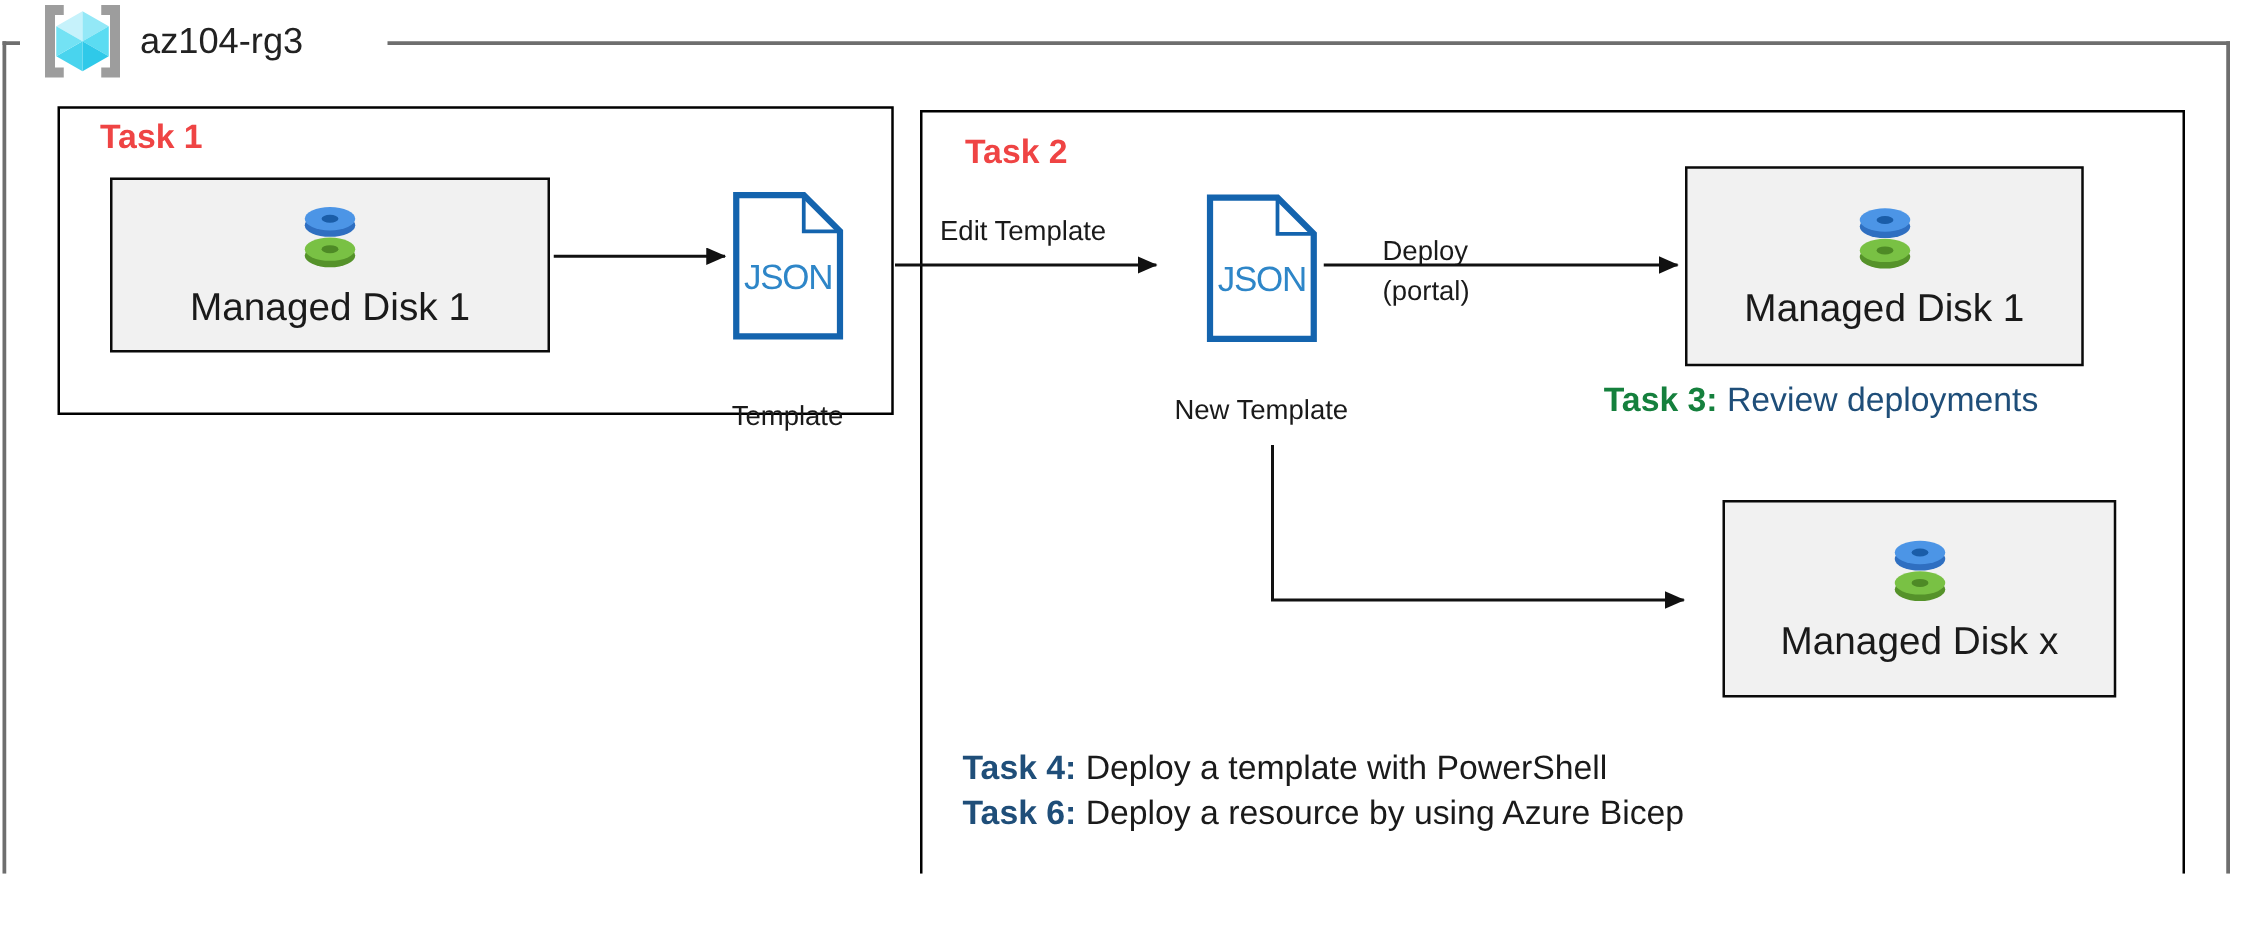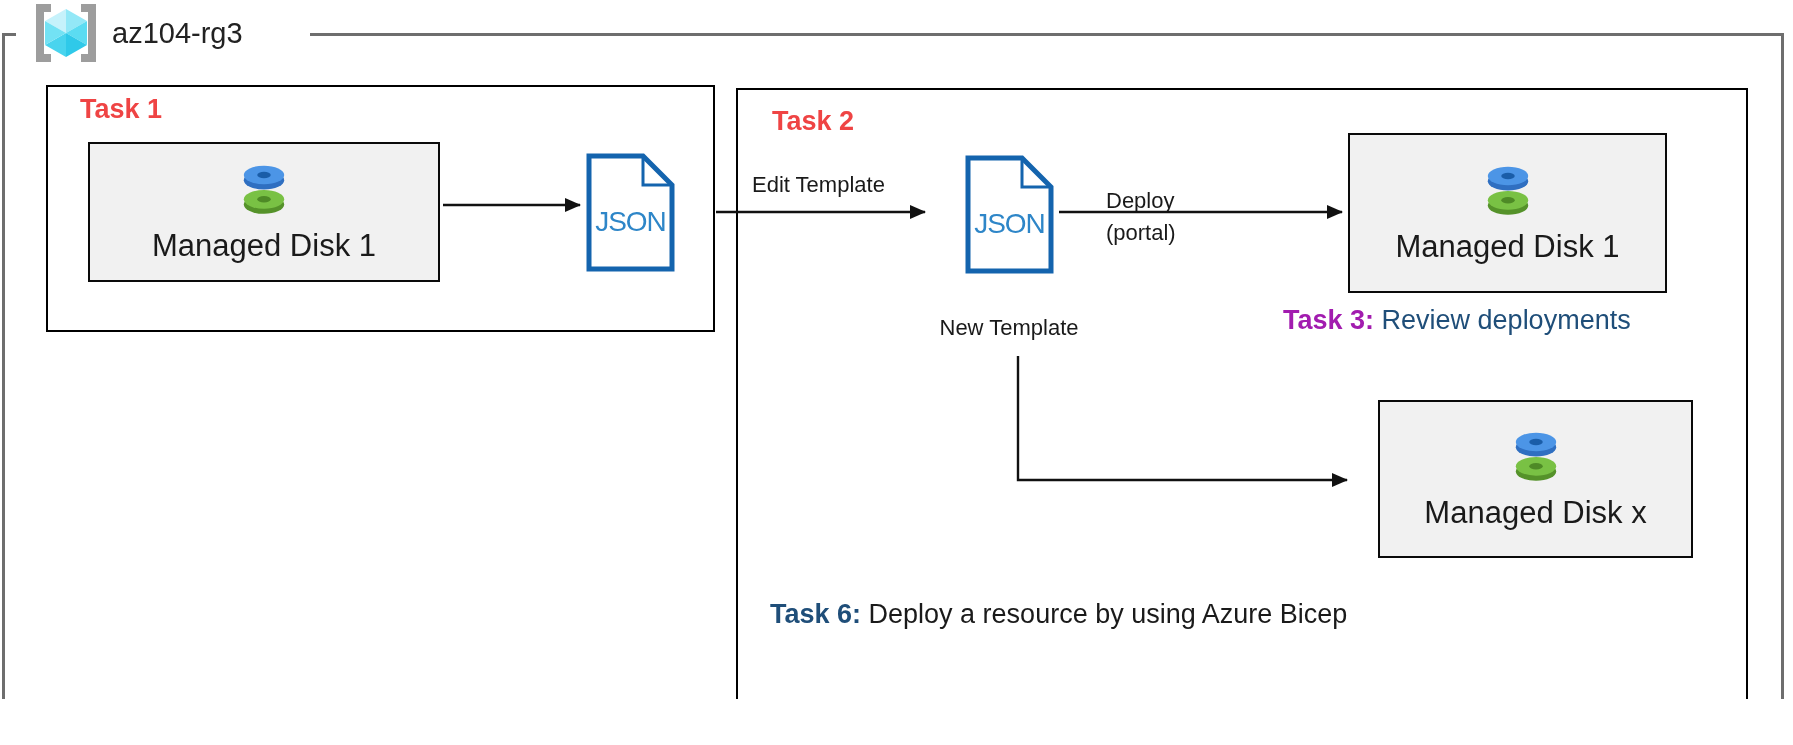--- a/index.html
+++ b/index.html
@@ -36,21 +36,21 @@
   .json-doc svg{position:absolute;left:0;top:0;width:100%;height:100%;}
   .json-doc .json-text{
     position:absolute;left:0;right:0;top:58%;transform:translateY(-50%);
     text-align:center;font-size:28px;letter-spacing:-1px;color:#2e86c8;
   }
 
   
   .flabel{position:absolute;font-size:22px;color:#1a1a1a;white-space:nowrap;}
   .flabel.center{text-align:center;}
   .blue-line{position:absolute;font-size:27px;white-space:nowrap;color:#1f4e79;}
-  .blue-line b{font-weight:700;color:#a21caf;}
+  .blue-line b{font-weight:700;color:#15803d;}
   .task-list{position:absolute;left:770px;top:596px;font-size:27px;line-height:36px;color:#1a1a1a;}
   .task-list b{color:#1f4e79;font-weight:700;}
 
   .arrows{position:absolute;left:0;top:0;width:1793px;height:745px;pointer-events:none;}
 </style>
 </head>
 <body>
 
 <div class="stage">
 
@@ -88,20 +88,21 @@
     <span class="res-label">Managed Disk 1</span>
   </div>
 
   <div class="json-doc" style="left:586px;top:153px;">
     <svg viewBox="0 0 89 119">
       <path d="M3,3 H57 L86,32 V116 H3 Z" fill="#ffffff" stroke="#1464ae" stroke-width="5" stroke-linejoin="miter"></path>
       <path d="M57,3 V32 H86" fill="none" stroke="#1464ae" stroke-width="3"></path>
     </svg>
     <div class="json-text">JSON</div>
   </div>
+  <div class="flabel center" style="left:530px;top:320px;width:200px;">Template</div>
 
   <div class="task-box task2-box"></div>
   <div class="task-title" style="left:772px;top:106px;">Task 2</div>
 
   <div class="flabel" style="left:752px;top:172px;">Edit Template</div>
 
   <div class="json-doc" style="left:965px;top:155px;">
     <svg viewBox="0 0 89 119">
       <path d="M3,3 H57 L86,32 V116 H3 Z" fill="#ffffff" stroke="#1464ae" stroke-width="5" stroke-linejoin="miter"></path>
       <path d="M57,3 V32 H86" fill="none" stroke="#1464ae" stroke-width="3"></path>
@@ -137,20 +138,21 @@
         <ellipse cx="28" cy="13.5" rx="6.5" ry="3.1" fill="#1a5da8"></ellipse>
         <ellipse cx="28" cy="42" rx="19.5" ry="9" fill="#55922a"></ellipse>
         <ellipse cx="28" cy="37" rx="19.5" ry="9" fill="#79c144"></ellipse>
         <ellipse cx="28" cy="37" rx="6.5" ry="3.1" fill="#4e8a26"></ellipse>
       </svg>
     </span>
     <span class="res-label">Managed Disk x</span>
   </div>
 
   <div class="task-list">
+    <div><b>Task 4:</b><span> Deploy a template with PowerShell</span></div>
     <div><b>Task 6:</b><span> Deploy a resource by using Azure Bicep</span></div>
   </div>
 
   <svg class="arrows" viewBox="0 0 1793 745">
     <defs>
       <marker id="ah" markerUnits="userSpaceOnUse" markerWidth="18" markerHeight="14" refX="15" refY="7" orient="auto">
         <path d="M0,0 L16,7 L0,14 Z" fill="#111"></path>
       </marker>
     </defs>
     <line x1="443" y1="205" x2="580" y2="205" stroke="#111" stroke-width="2.4" marker-end="url(#ah)"></line>

